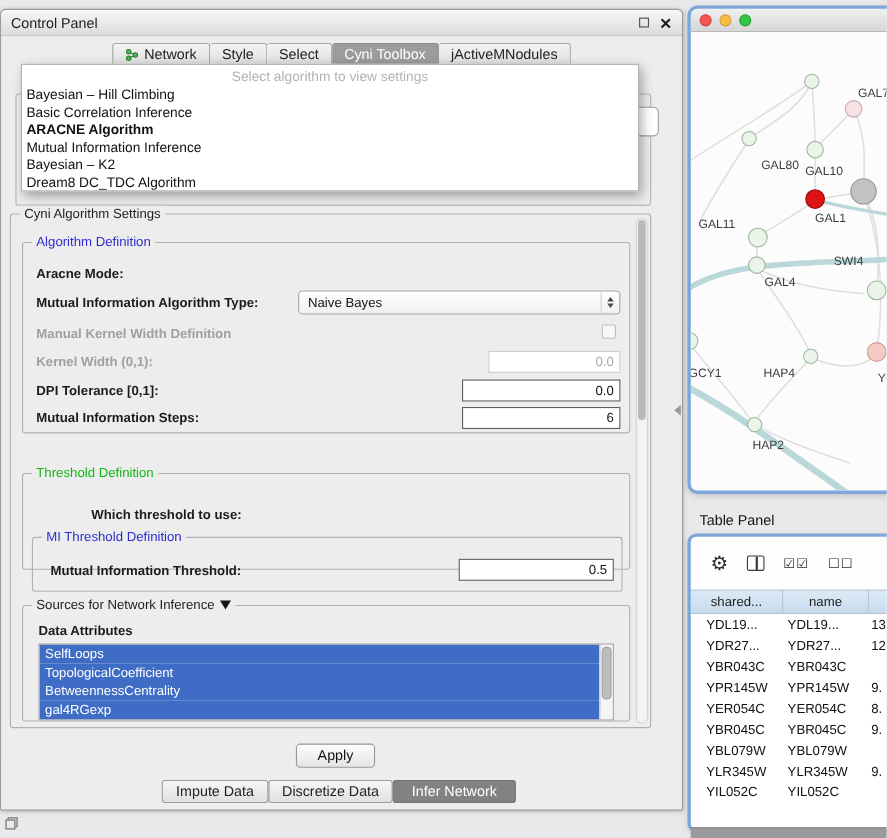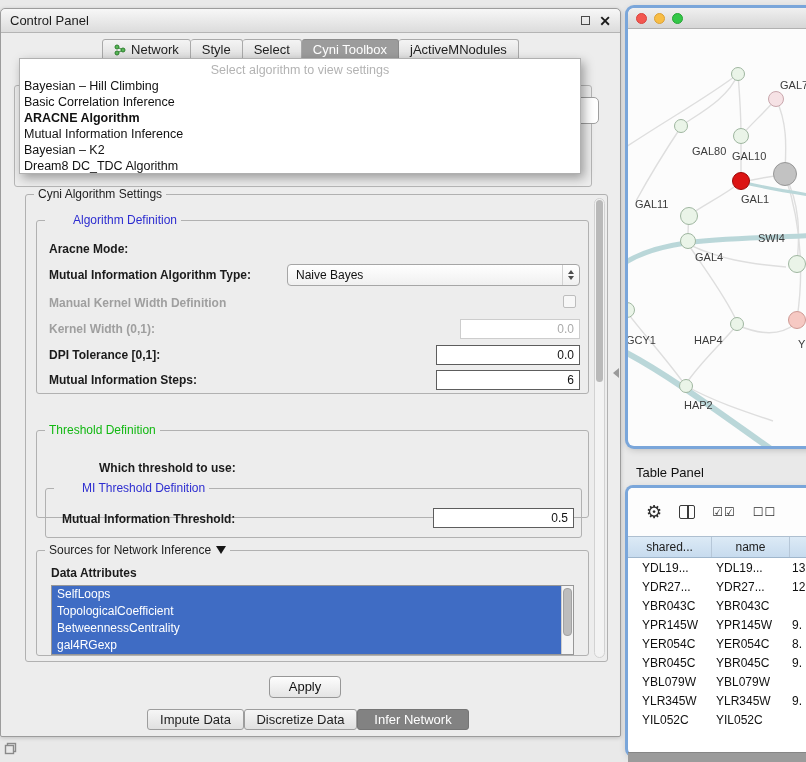--- a/index.html
+++ b/index.html
@@ -34,24 +34,24 @@
   .popup{position:absolute;left:18px;top:49px;width:562px;height:116px;background:#fff;
     border:1px solid #b0b0b0;box-shadow:3px 4px 10px rgba(0,0,0,.35);z-index:30;padding-top:3px;}
   .pop-placeholder{height:16px;line-height:16px;text-align:center;color:#b3b3b3;font-size:12.5px;}
   .pop-item{height:16px;line-height:16px;padding-left:4px;font-size:12.5px;color:#111;white-space:nowrap;}
   .pop-item.sel{font-weight:bold;}
 
   
   .group{position:absolute;border:1px solid #b1b1b1;border-radius:3px;}
   .legend{position:absolute;top:-8px;left:8px;background:#ededed;padding:0 4px;font-size:12px;
     color:#1e1e1e;white-space:nowrap;display:flex;align-items:center;gap:5px;}
-  .legend .c-blue{color:#2d2dd0;margin-left:24px;}
+  .legend .c-blue{color:#2d2dd0;}
   .legend .c-green{color:#12b812;}
 
-  #settings-group{left:24px;top:185px;width:583px;height:468px;}
+  #settings-group{left:8px;top:185px;width:583px;height:468px;}
   #algdef-group{left:10px;top:25px;width:553px;height:174px;}
   #threshold-group{left:10px;top:235px;width:553px;height:88px;}
   #mith-group{left:8px;top:57px;width:537px;height:50px;}
   #sources-group{left:10px;top:355px;width:553px;height:106px;}
 
   .lbl{position:absolute;font-size:12px;font-weight:bold;color:#1b1b1b;white-space:nowrap;}
   .lbl.dis{color:#9f9f9f;}
 
   .combo{position:absolute;height:22px;background:linear-gradient(#ffffff,#f0f0f0);
     border:1px solid #a6a6a6;border-radius:4px;display:flex;align-items:center;padding-left:8px;

